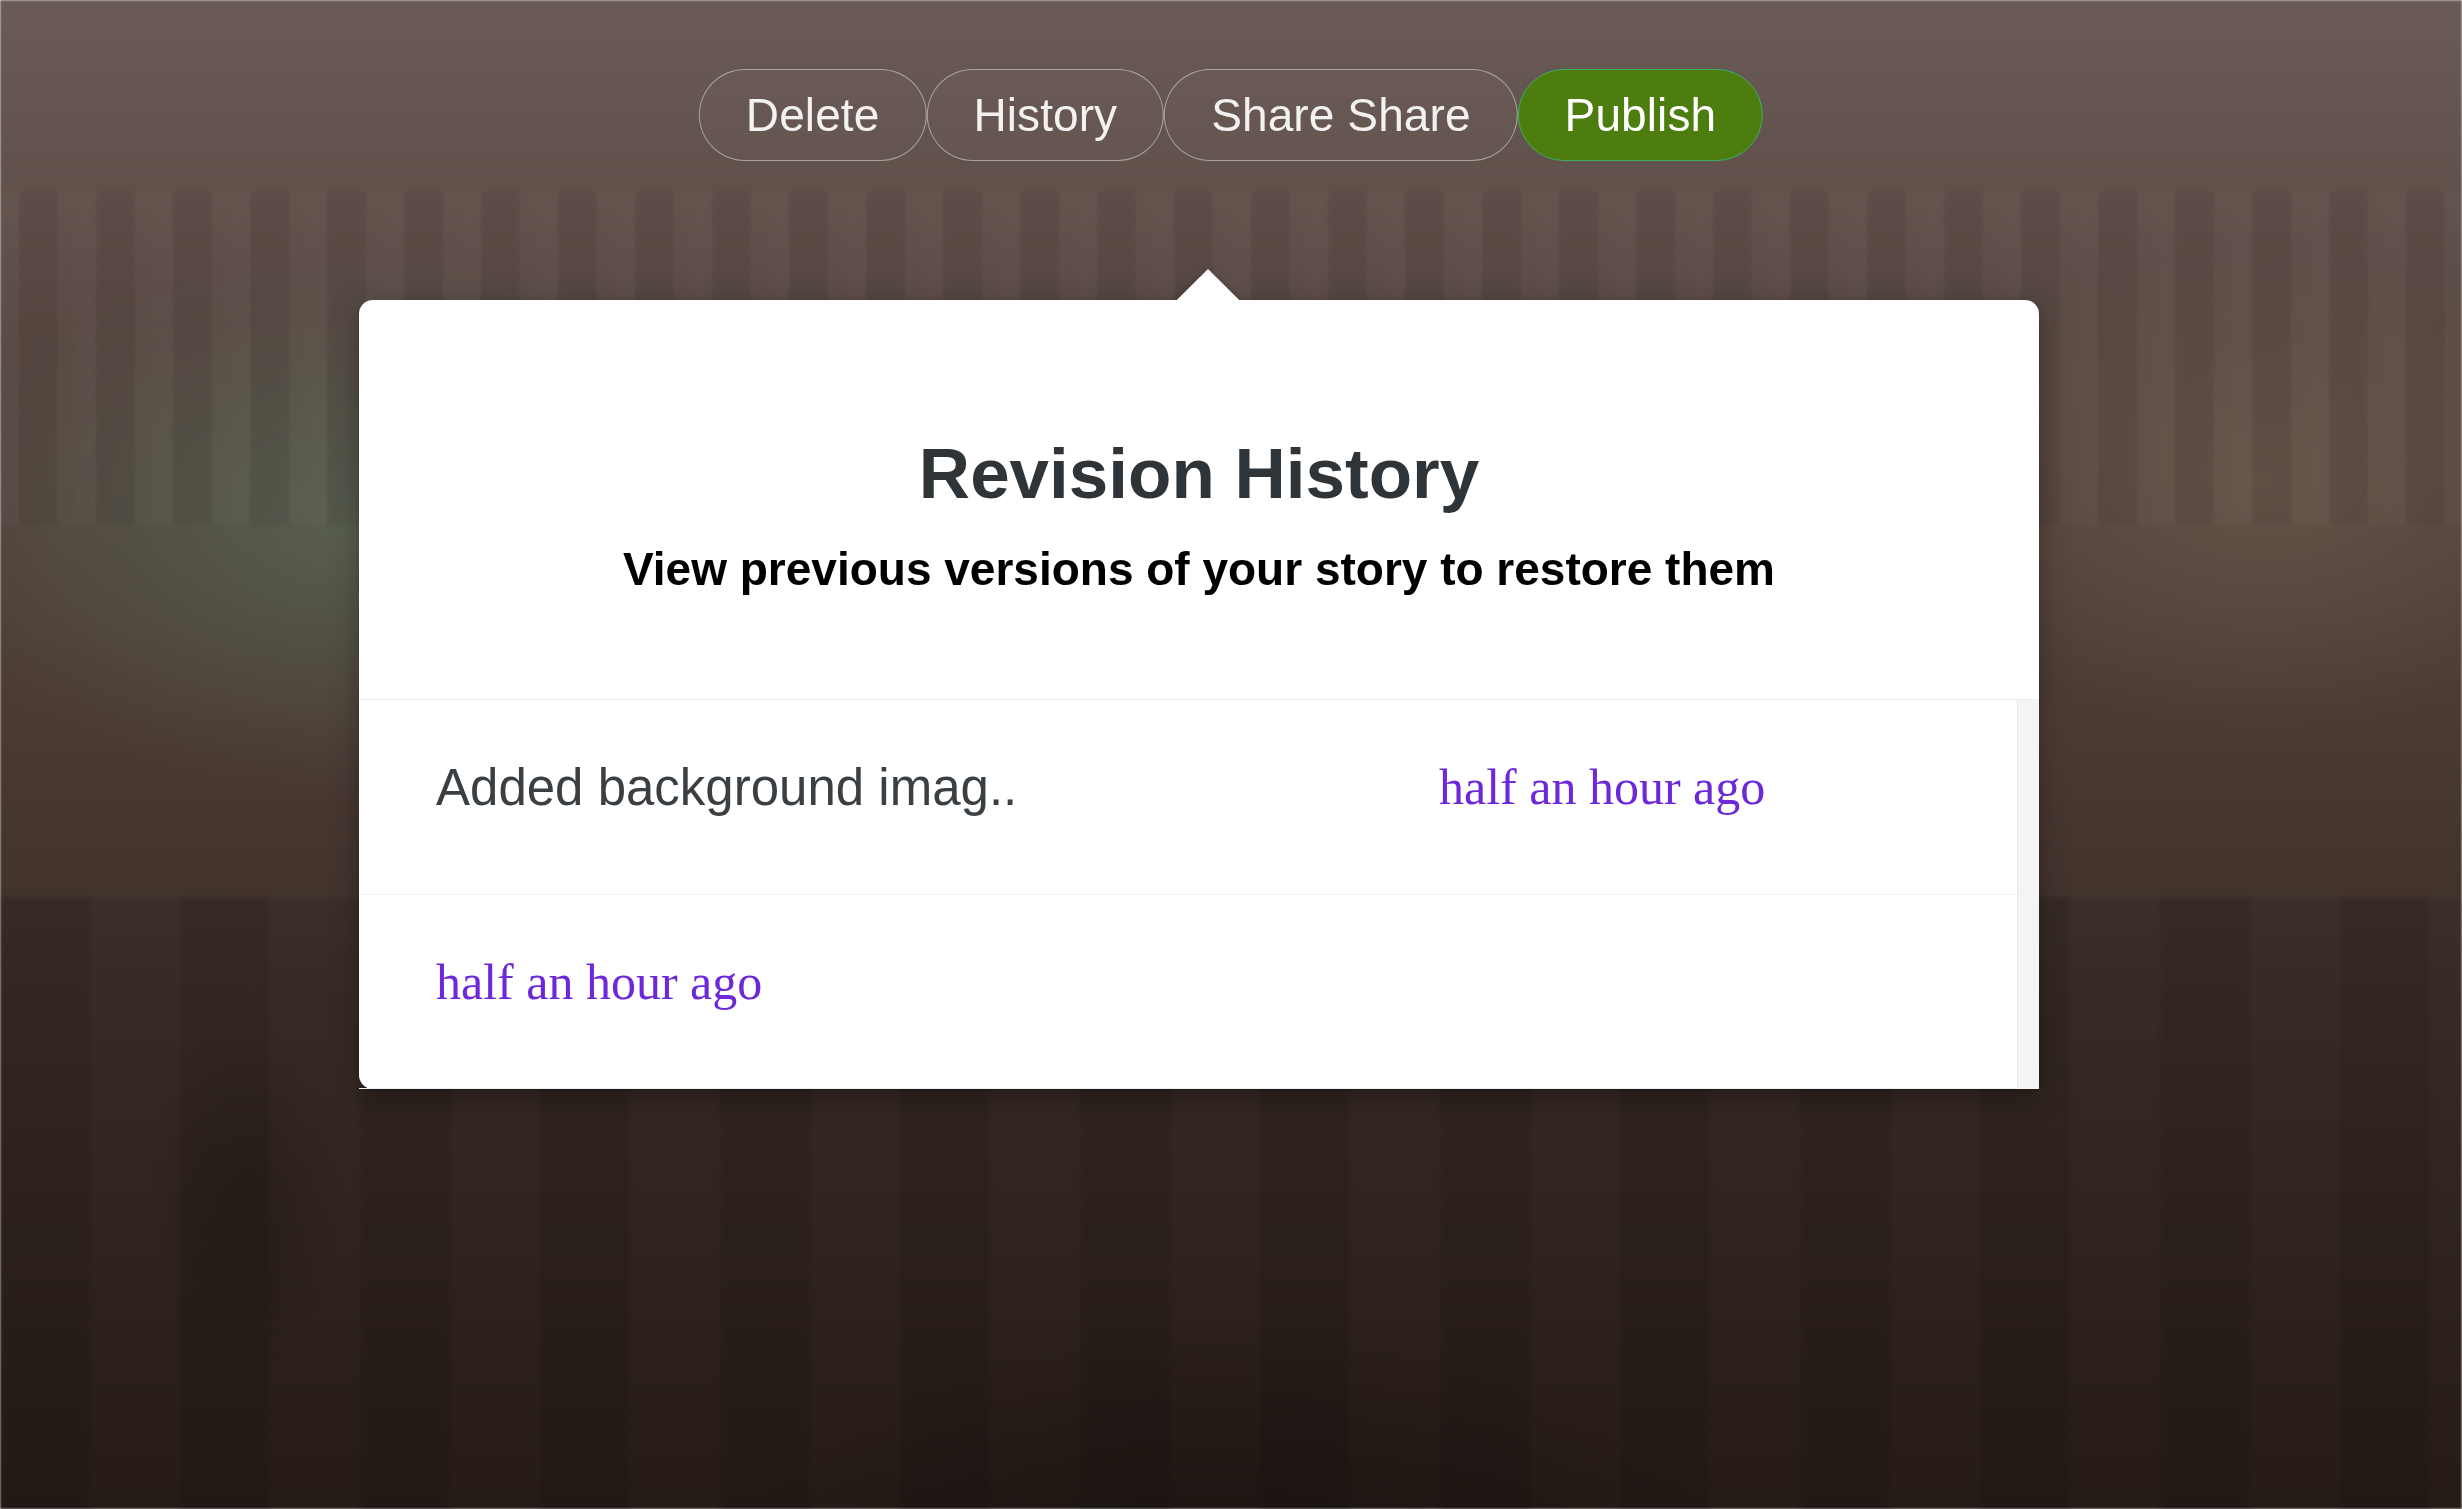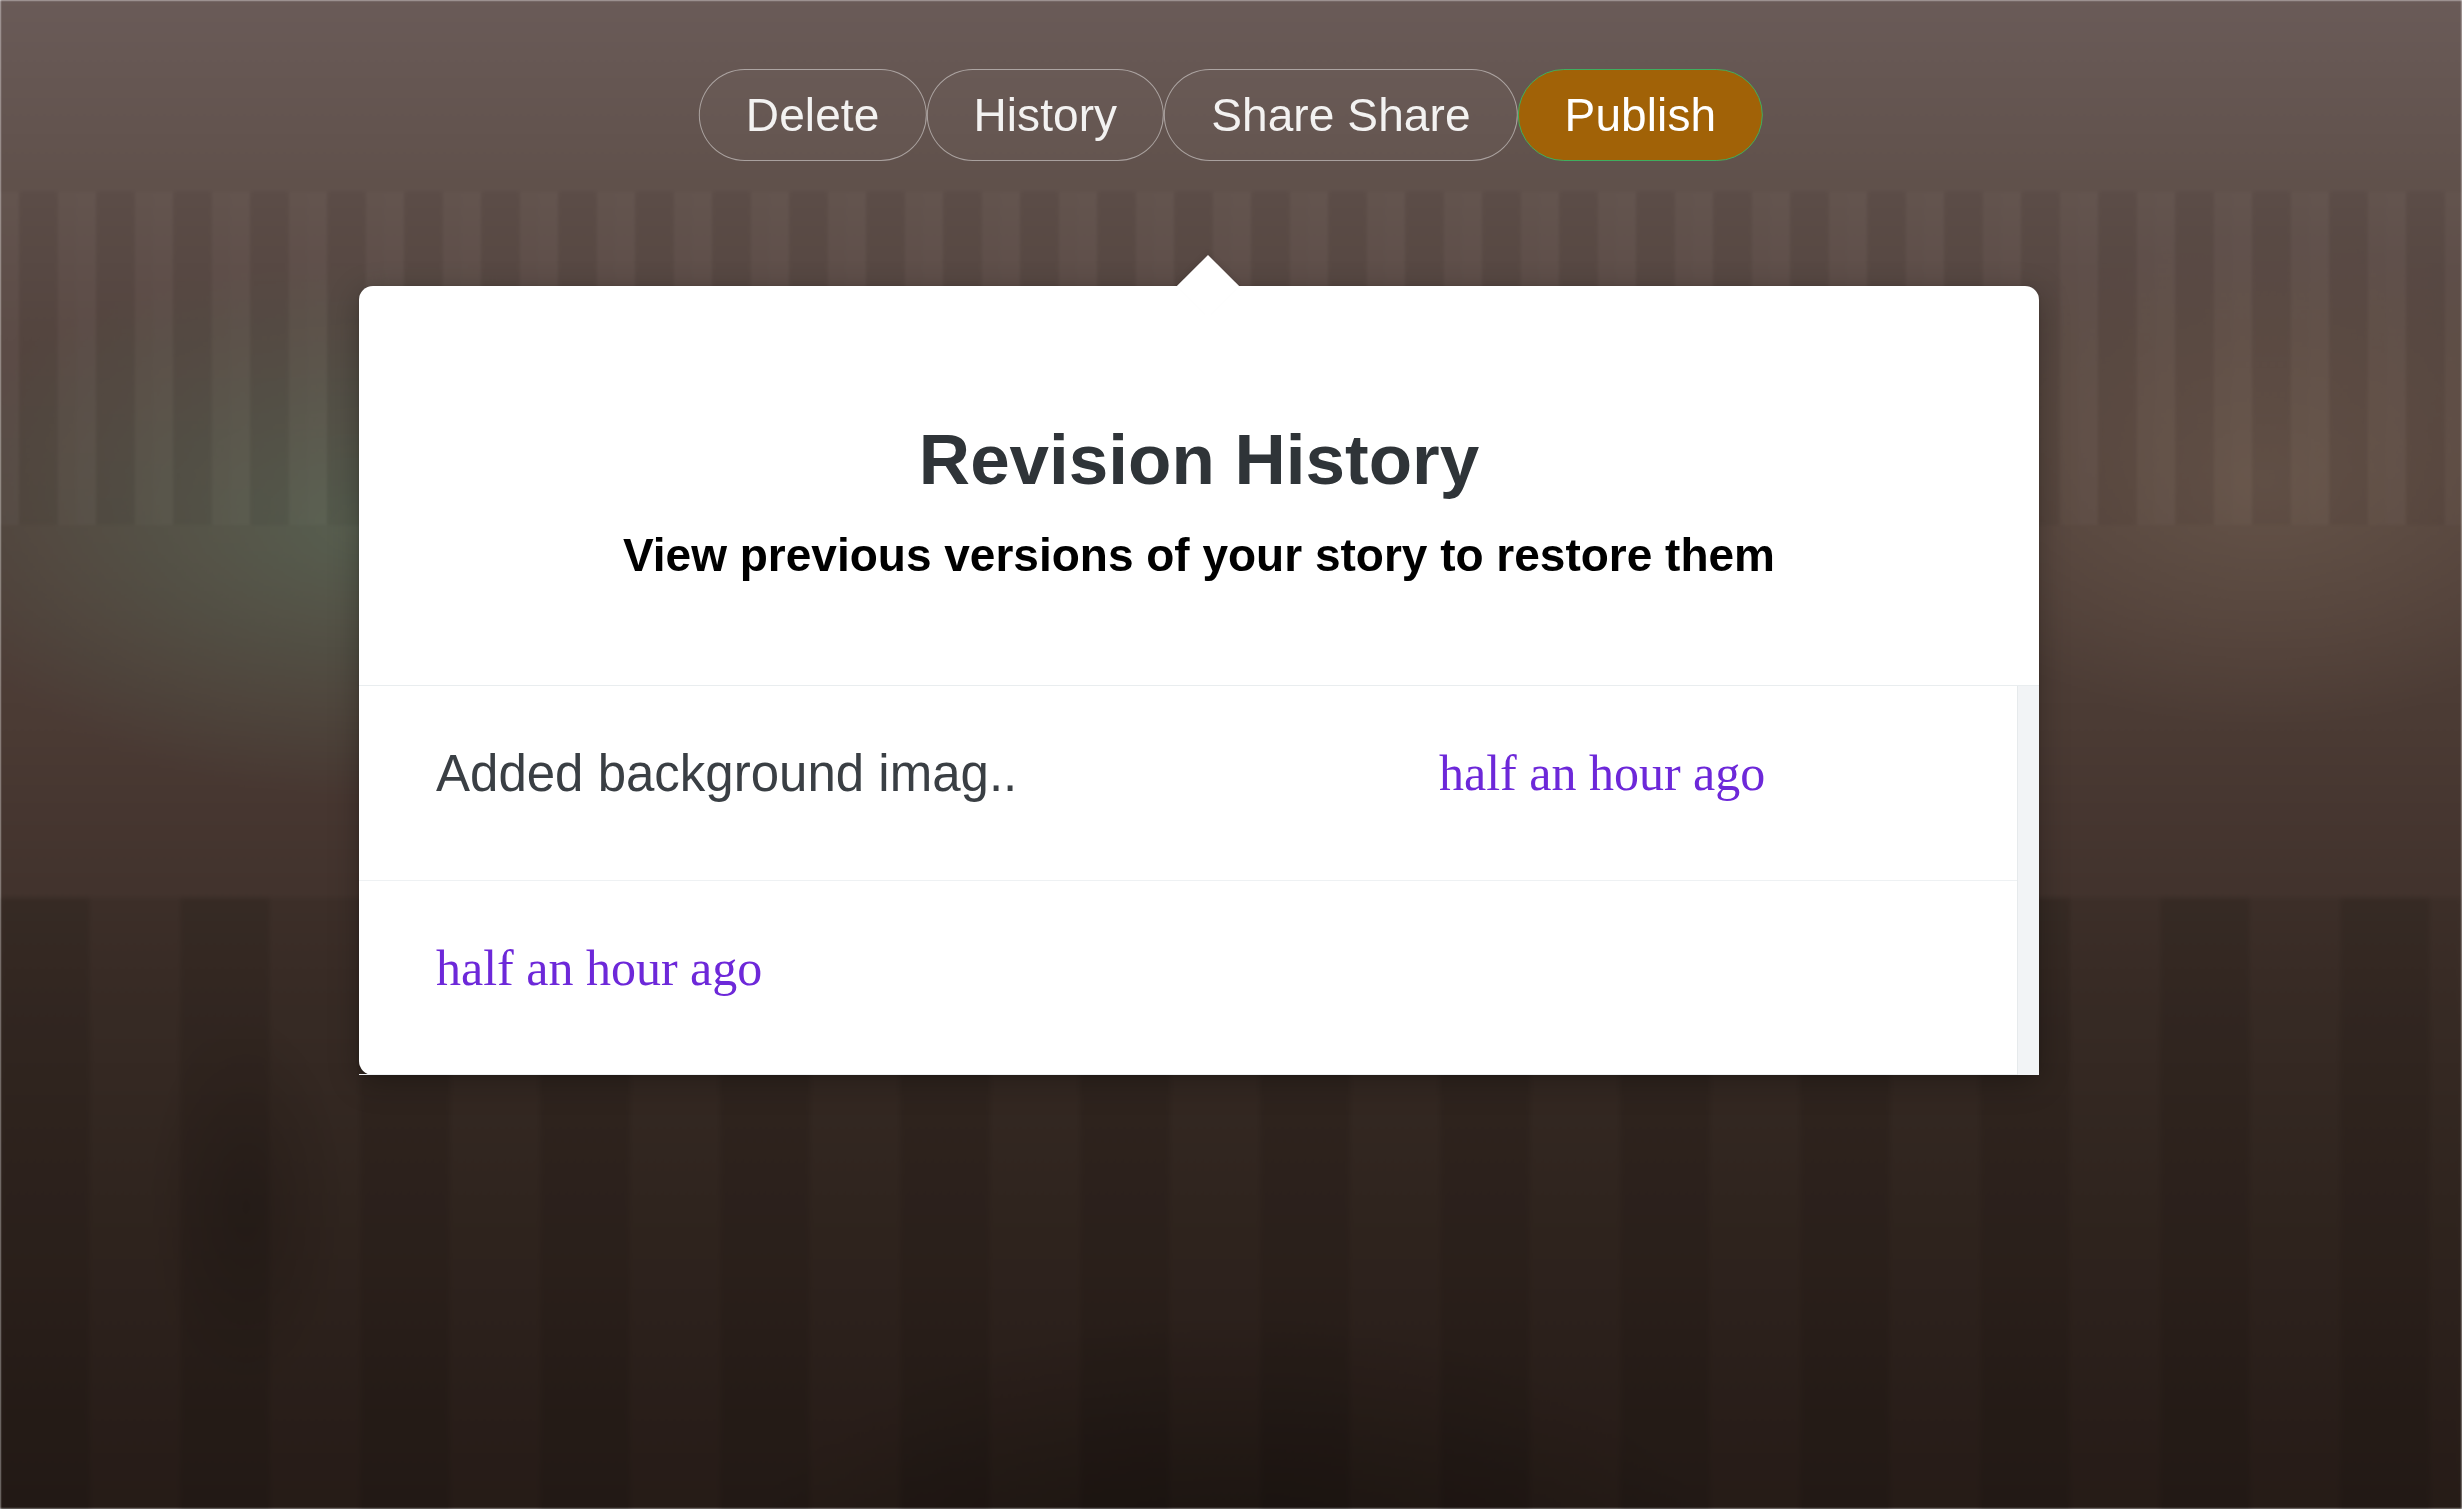--- a/index.html
+++ b/index.html
@@ -72,28 +72,28 @@
     cursor: pointer;
     user-select: none;
   }
   .pill.ghost {
     color: rgba(255,255,255,0.92);
     border: 1.9px solid rgba(255,255,255,0.45);
     background: rgba(255,255,255,0.02);
   }
   .pill.primary {
     color: #ffffff;
-    background: #a16207;
+    background: #4d7c0f;
     border: 1.9px solid #3fae5f;
   }
 
   
   .popover {
     position: absolute;
-    top: 286px;
+    top: 300px;
     left: 359px;
     width: 1680px;
     background: #ffffff;
     border-radius: 14px;
     box-shadow: 0 7.7px 31px rgba(0,0,0,0.28), 0 1.3px 3.8px rgba(0,0,0,0.12);
     overflow: visible;
   }
   .popover::before {
     
     content: "";

